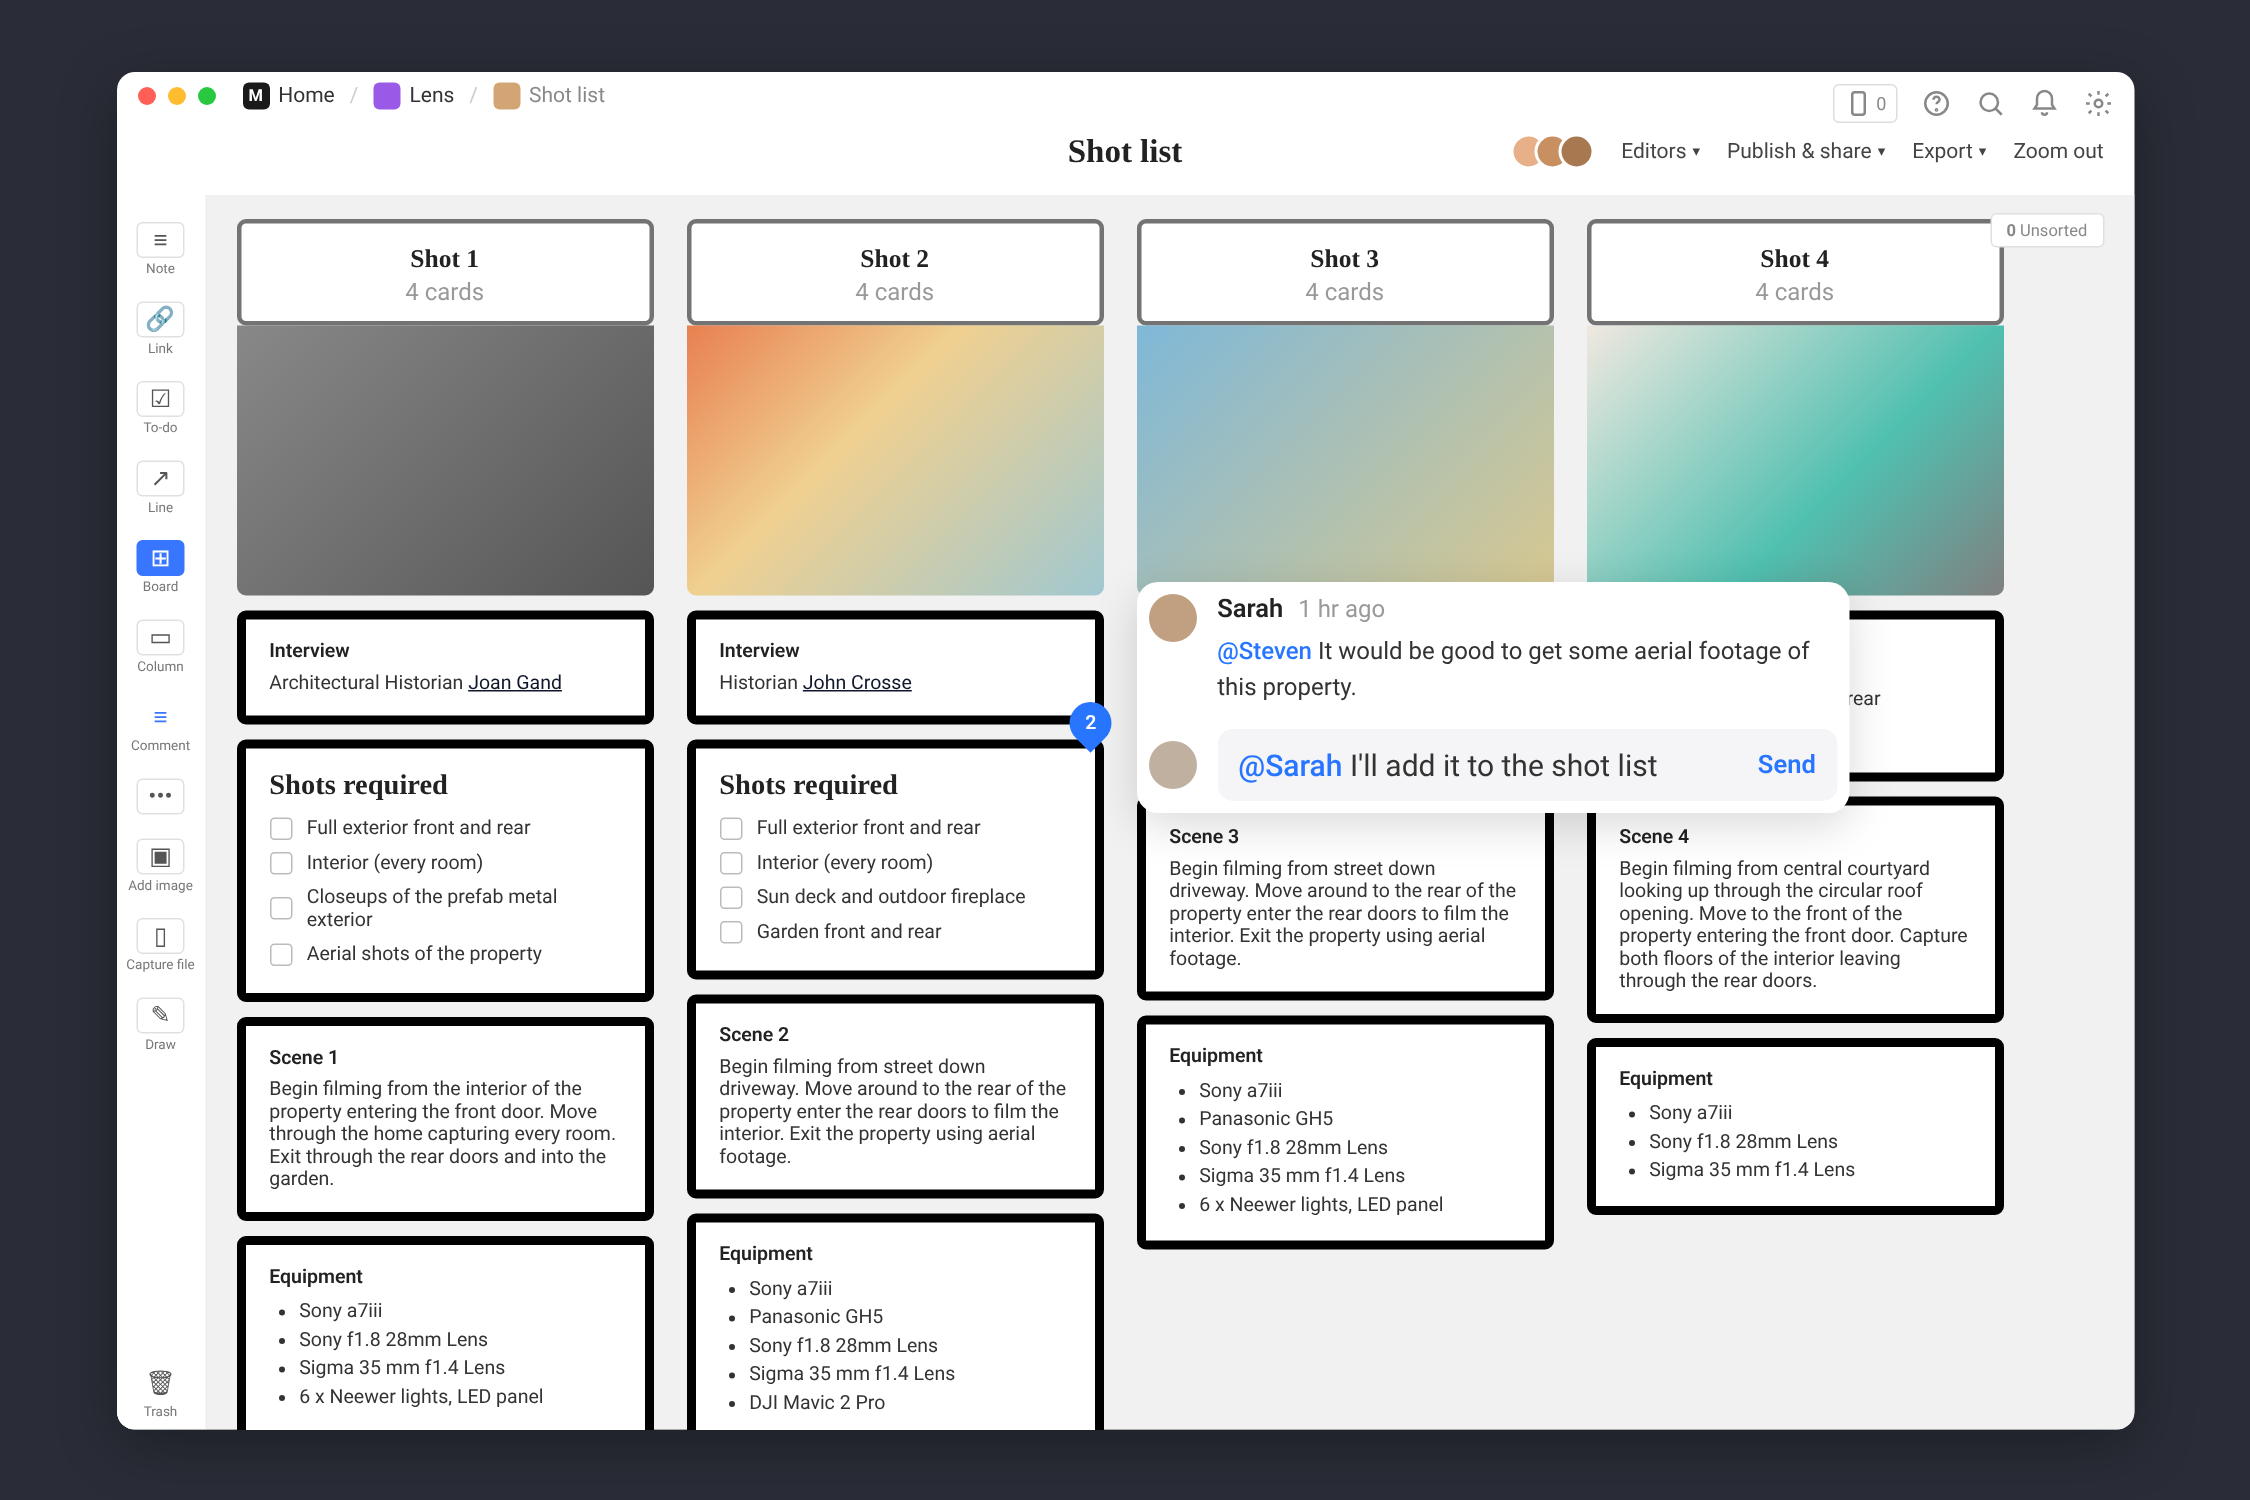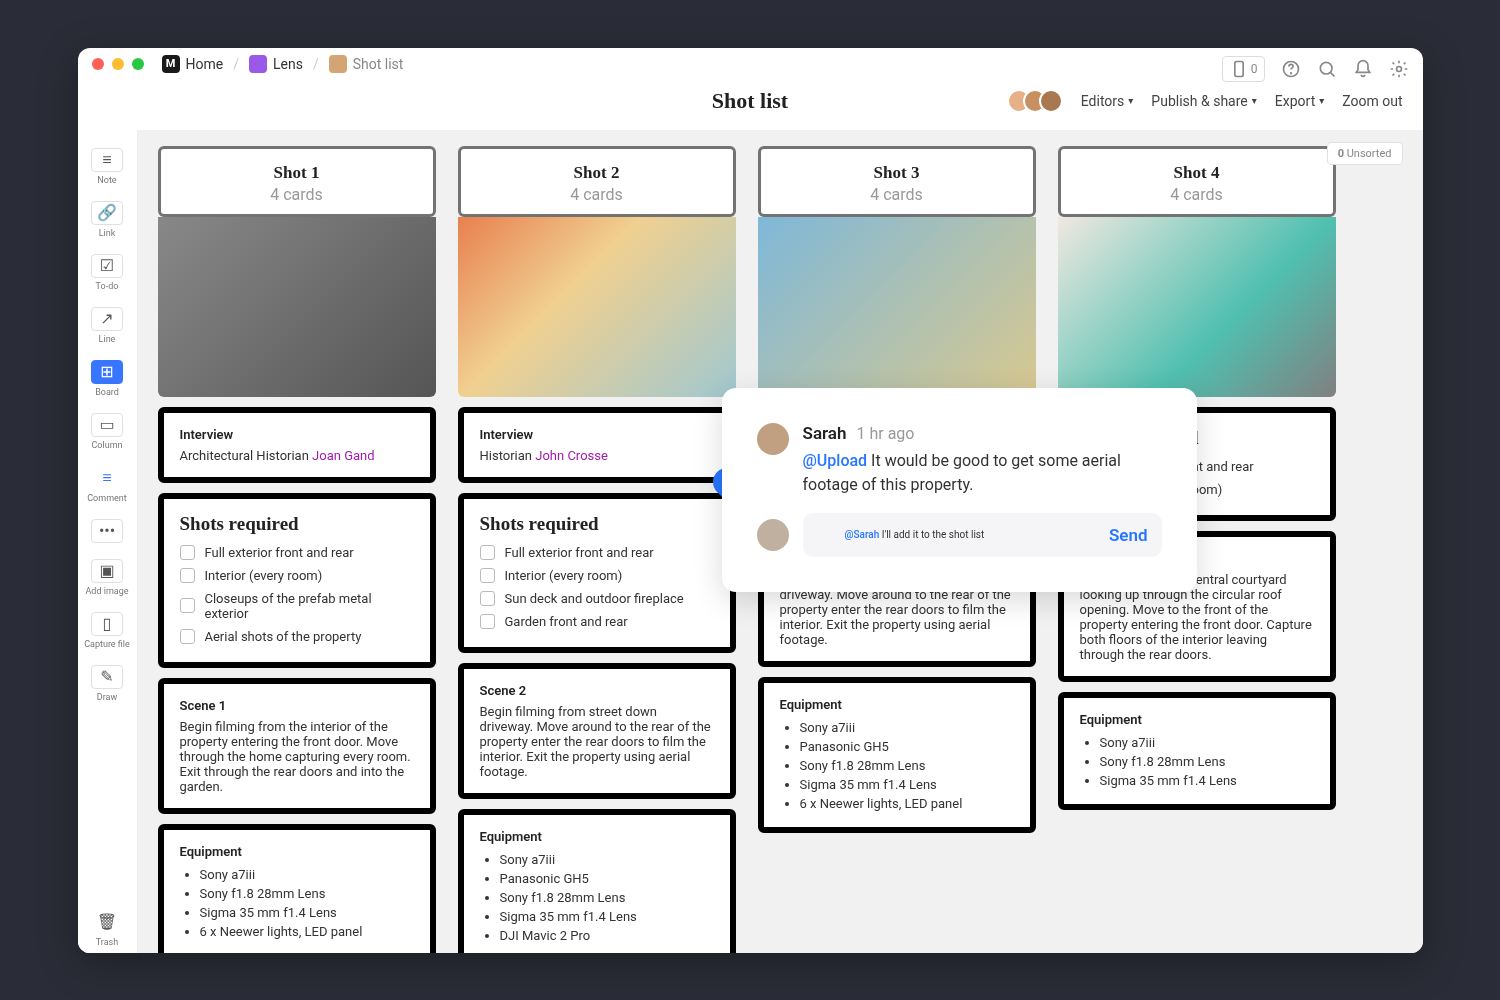--- a/index.html
+++ b/index.html
@@ -39,41 +39,41 @@
 .sb-spacer { flex: 1; }
 .board { flex: 1; padding: 16px 20px; display: flex; gap: 22px; overflow-x: auto; position: relative; }
 .column { width: 278px; flex-shrink: 0; }
 .col-header { background: #fff; border: 3px solid #737373; border-radius: 6px; padding: 14px 0 10px 0; text-align: center; margin-bottom: 6px; }
 .col-title { font-family: Georgia, serif; font-size: 17px; font-weight: 600; color: #222; }
 .col-count { font-size: 16px; color: #999; margin-top: 2px; }
 .card-img { width: 100%; height: 180px; background: #888; border-radius: 0 0 6px 6px; margin-top: -6px; margin-bottom: 10px; position: relative; overflow: hidden; }
 .card { background: #fff; border: 6px solid #000000; border-radius: 6px; padding: 14px 16px; margin-bottom: 10px; font-size: 13px; color: #333; }
 .card-heading { font-weight: 600; margin-bottom: 6px; color: #222; }
 .card-heading.serif { font-family: Georgia, serif; font-size: 19px; }
-.card .link { color: #a21caf; cursor: pointer; }
+.card .link { color: #0f172a; text-decoration: underline; cursor: pointer; }
 .check-item { display: flex; align-items: center; gap: 10px; padding: 4px 0; font-size: 13px; }
 .checkbox { width: 15px; height: 15px; border: 1.5px solid #bbb; border-radius: 3px; flex-shrink: 0; }
 .bullet-list { padding-left: 20px; }
 .bullet-list li { padding: 2px 0; font-size: 13px; }
 .unsorted-pill { position: absolute; right: 20px; top: 12px; background: #fff; border: 1px solid #e0e0e0; border-radius: 4px; padding: 4px 10px; font-size: 11px; color: #888; }
 .comment-bubble { position: absolute; left: 635px; top: 420px; width: 28px; height: 28px; background: #2876ff; color: #fff; border-radius: 50% 50% 50% 0; display: flex; align-items: center; justify-content: center; font-size: 13px; font-weight: 600; transform: rotate(-45deg); z-index: 10; }
 .comment-bubble span { transform: rotate(45deg); }
-.comment-panel { position: absolute; left: 644px; top: 340px; width: 475px; background: #fff; border-radius: 14px; box-shadow: 0 8px 30px rgba(0,0,0,0.15); padding: 35px; z-index: 20; }
+.comment-panel { position: absolute; left: 680px; top: 340px; width: 475px; background: #fff; border-radius: 14px; box-shadow: 0 8px 30px rgba(0,0,0,0.15); padding: 8px; z-index: 20; }
 .comment-row { display: flex; gap: 14px; margin-bottom: 16px; }
 .comment-av { width: 32px; height: 32px; border-radius: 50%; background: #c0a080; flex-shrink: 0; }
 .comment-av.b { background: #c0b0a0; }
 .comment-body { flex: 1; }
 .comment-head { display: flex; align-items: baseline; gap: 10px; margin-bottom: 6px; }
 .comment-author { font-weight: 600; font-size: 17px; color: #222; }
 .comment-time { color: #999; font-size: 16px; }
 .comment-text { font-size: 16px; color: #333; line-height: 1.5; }
 .mention { color: #2876ff; font-weight: 500; }
 .reply-row { display: flex; gap: 14px; align-items: center; }
 .reply-input { flex: 1; background: #f5f5f7; border-radius: 10px; padding: 12px 14px; display: flex; align-items: center; justify-content: space-between; }
-.reply-text { font-size: 10px; color: #333; margin-left: 28px; }
+.reply-text { font-size: 20px; color: #333; }
 .send-btn { color: #2876ff; font-weight: 600; font-size: 17px; cursor: pointer; }
 .img-a { background: linear-gradient(135deg, #888 0%, #555 100%); }
 .img-b { background: linear-gradient(135deg, #e88050 0%, #f0d090 40%, #a0c8d0 100%); }
 .img-c { background: linear-gradient(135deg, #7fb8d8 0%, #d8c890 100%); }
 .img-d { background: linear-gradient(135deg, #f0e8e0 0%, #50c0b0 60%, #808080 100%); }
 </style>
 </head>
 <body>
 
 <div class="window">
@@ -369,21 +369,21 @@
 
   <div class="comment-panel">
     <div class="comment-row">
       <div class="comment-av"></div>
       <div class="comment-body">
         <div class="comment-head">
           <span class="comment-author">Sarah</span>
           <span class="comment-time">1 hr ago</span>
         </div>
         <div class="comment-text">
-          <span class="mention">@Upload</span>
+          <span class="mention">@Steven</span>
           <span>It would be good to get some aerial footage of this property.</span>
         </div>
       </div>
     </div>
     <div class="reply-row">
       <div class="comment-av b"></div>
       <div class="reply-input">
         <div class="reply-text">
           <span class="mention">@Sarah</span>
           <span>I'll add it to the shot list</span>

